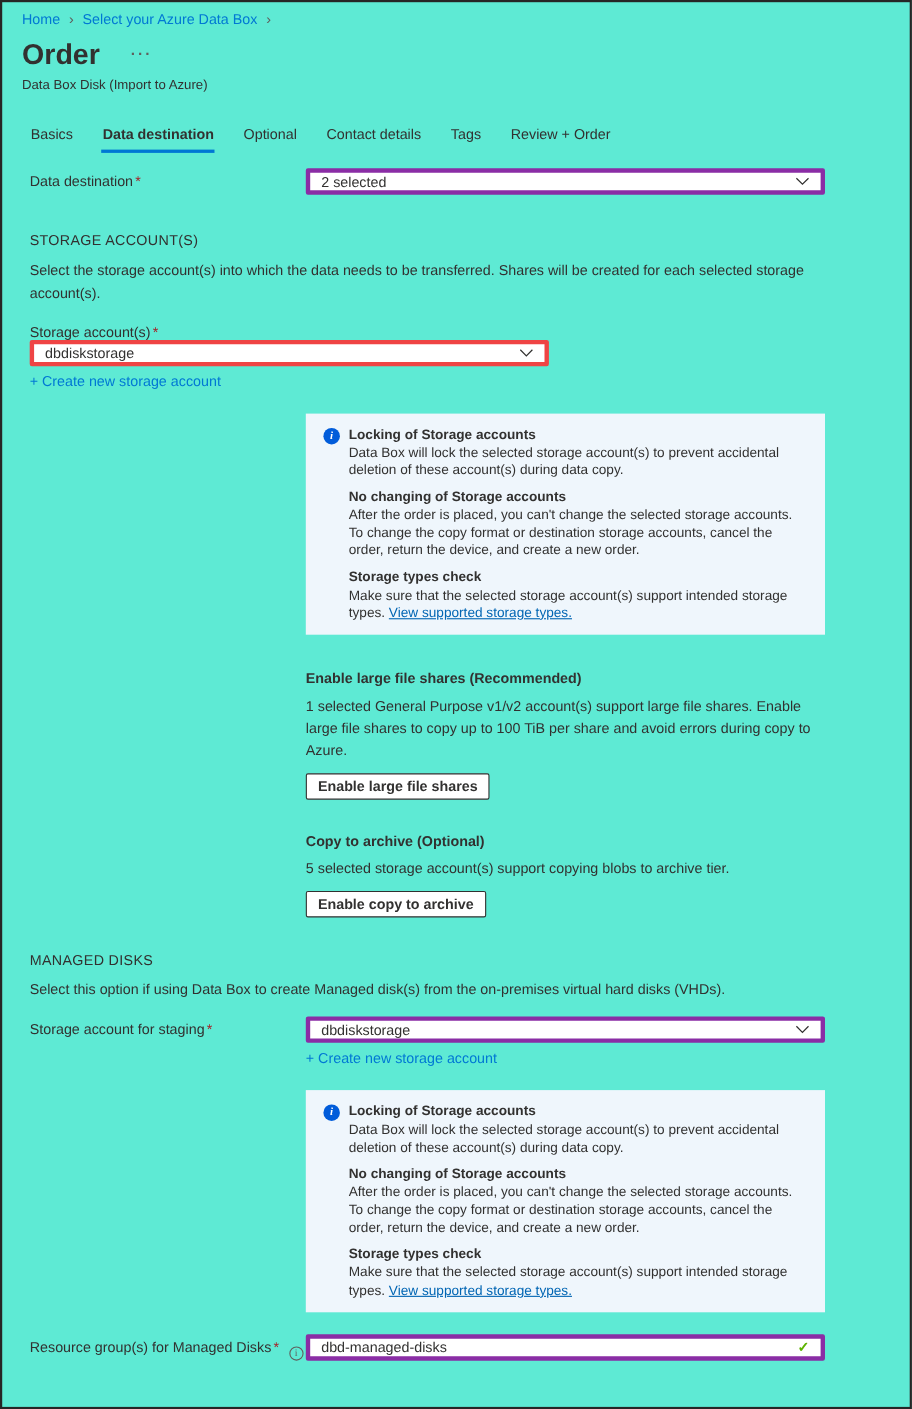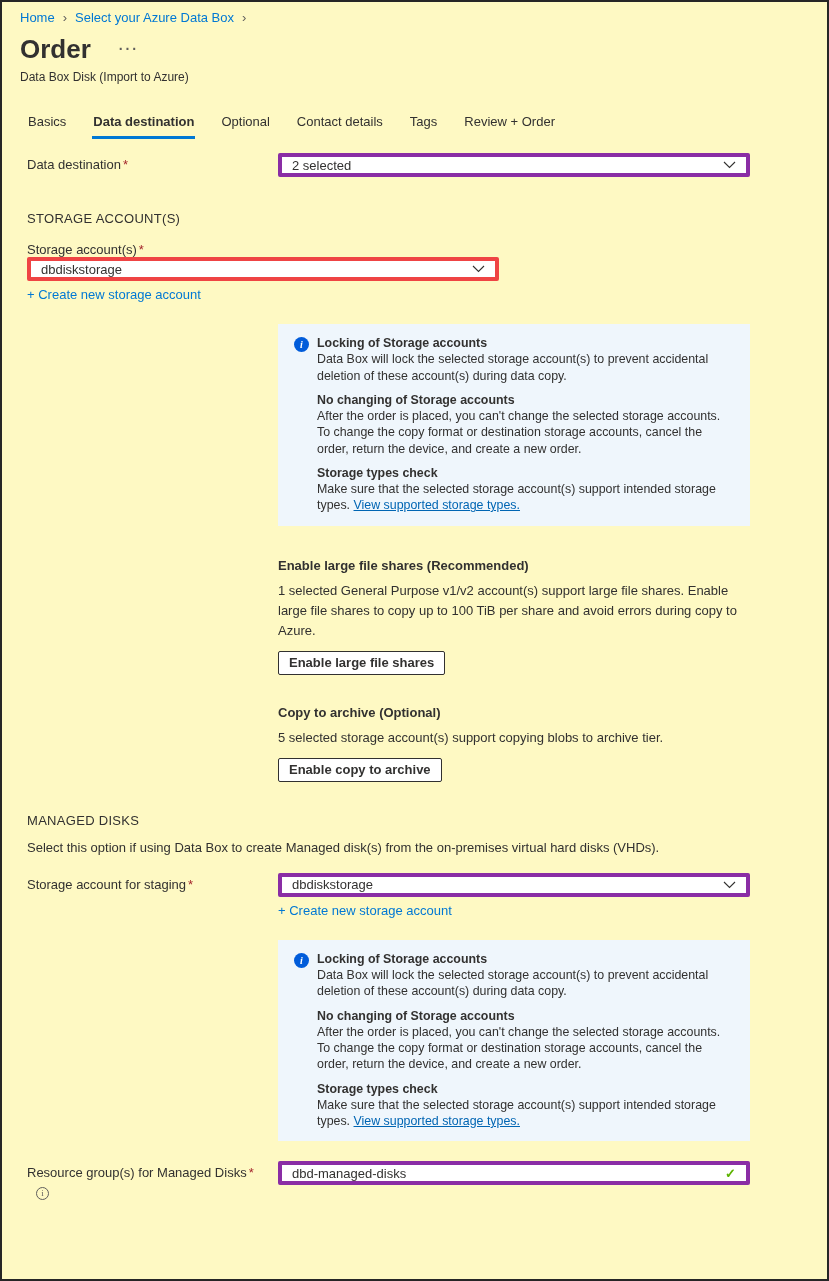--- a/index.html
+++ b/index.html
@@ -1,18 +1,18 @@
 <!DOCTYPE html>
 <html><head>
 <meta charset="utf-8">
 <style>
   html,body{margin:0;padding:0;background:#fff;}
   .page{
     width:829px;height:1281px;box-sizing:border-box;
-    border:2px solid #262626;background:#fef9c3;overflow:hidden;
+    border:2px solid #262626;background:#5eead4;overflow:hidden;
     font-family:"Liberation Sans",sans-serif;color:#323130;font-size:13px;
   }
   
   .header{padding:8px 18px 0 18px;}
   .breadcrumb{font-size:13px;display:flex;align-items:center;}
   .crumb{color:#0078d4;text-decoration:none;cursor:pointer;}
   .crumb-sep{color:#605e5c;margin:0 8px;font-size:13px;}
   .title-row{margin-top:9px;display:flex;align-items:center;}
   .page-title{font-size:26px;font-weight:700;line-height:30px;}
   .ellipsis-btn{margin-left:28px;color:#605e5c;font-size:14px;font-weight:700;letter-spacing:2px;cursor:pointer;line-height:10px;}
@@ -50,21 +50,21 @@
   .info-link{color:#0065b3;text-decoration:underline;cursor:pointer;}
   
   .sub-heading{margin-top:32px;font-weight:700;font-size:13px;}
   .sub-heading.tight{margin-top:30px;}
   .sub-body{margin-top:8px;line-height:1.55;}
   .ghost-btn{margin-top:10px;display:inline-block;background:#fff;border:1px solid #323130;border-radius:2px;
     padding:3px 10px;height:24px;box-sizing:border-box;font-weight:600;font-size:13px;color:#323130;
     font-family:inherit;cursor:pointer;line-height:16px;}
   
   .rg-row{margin-top:20px;}
-  .label-stack{display:flex;flex-direction:column;}
+  .label-stack{display:flex;flex-direction:row;}
   .info-outline-icon{margin:7px 0 0 9px;width:13px;height:13px;box-sizing:border-box;border:1px solid #605e5c;border-radius:50%;
     color:#605e5c;font-size:9px;line-height:11px;display:flex;align-items:center;justify-content:center;
     font-family:"Liberation Serif",serif;cursor:pointer;}
   .check{color:#5db300;font-weight:700;font-size:13px;}
 </style>
 </head>
 <body>
 
 <div class="page">
 
@@ -104,20 +104,21 @@
             <svg width="13" height="8" viewBox="0 0 13 8">
                 <polyline points="1,1 6.5,6.5 12,1" fill="none" stroke="#323130" stroke-width="1.1"></polyline>
               </svg>
           </span>
         </div>
       </div>
     </div>
 
 
     <div class="section-heading">STORAGE ACCOUNT(S)</div>
+    <div class="section-desc">Select the storage account(s) into which the data needs to be transferred. Shares will be created for each selected storage account(s).</div>
 
     <div class="field-row" style="margin-top:12px;margin-bottom:0;flex-direction:column;">
       <div class="field-label">
         <span>Storage account(s)</span><span class="req">*</span>
       </div>
       <div class="control">
         <div class="select">
           <span>dbdiskstorage</span>
           <span class="chev">
             <svg width="13" height="8" viewBox="0 0 13 8">

